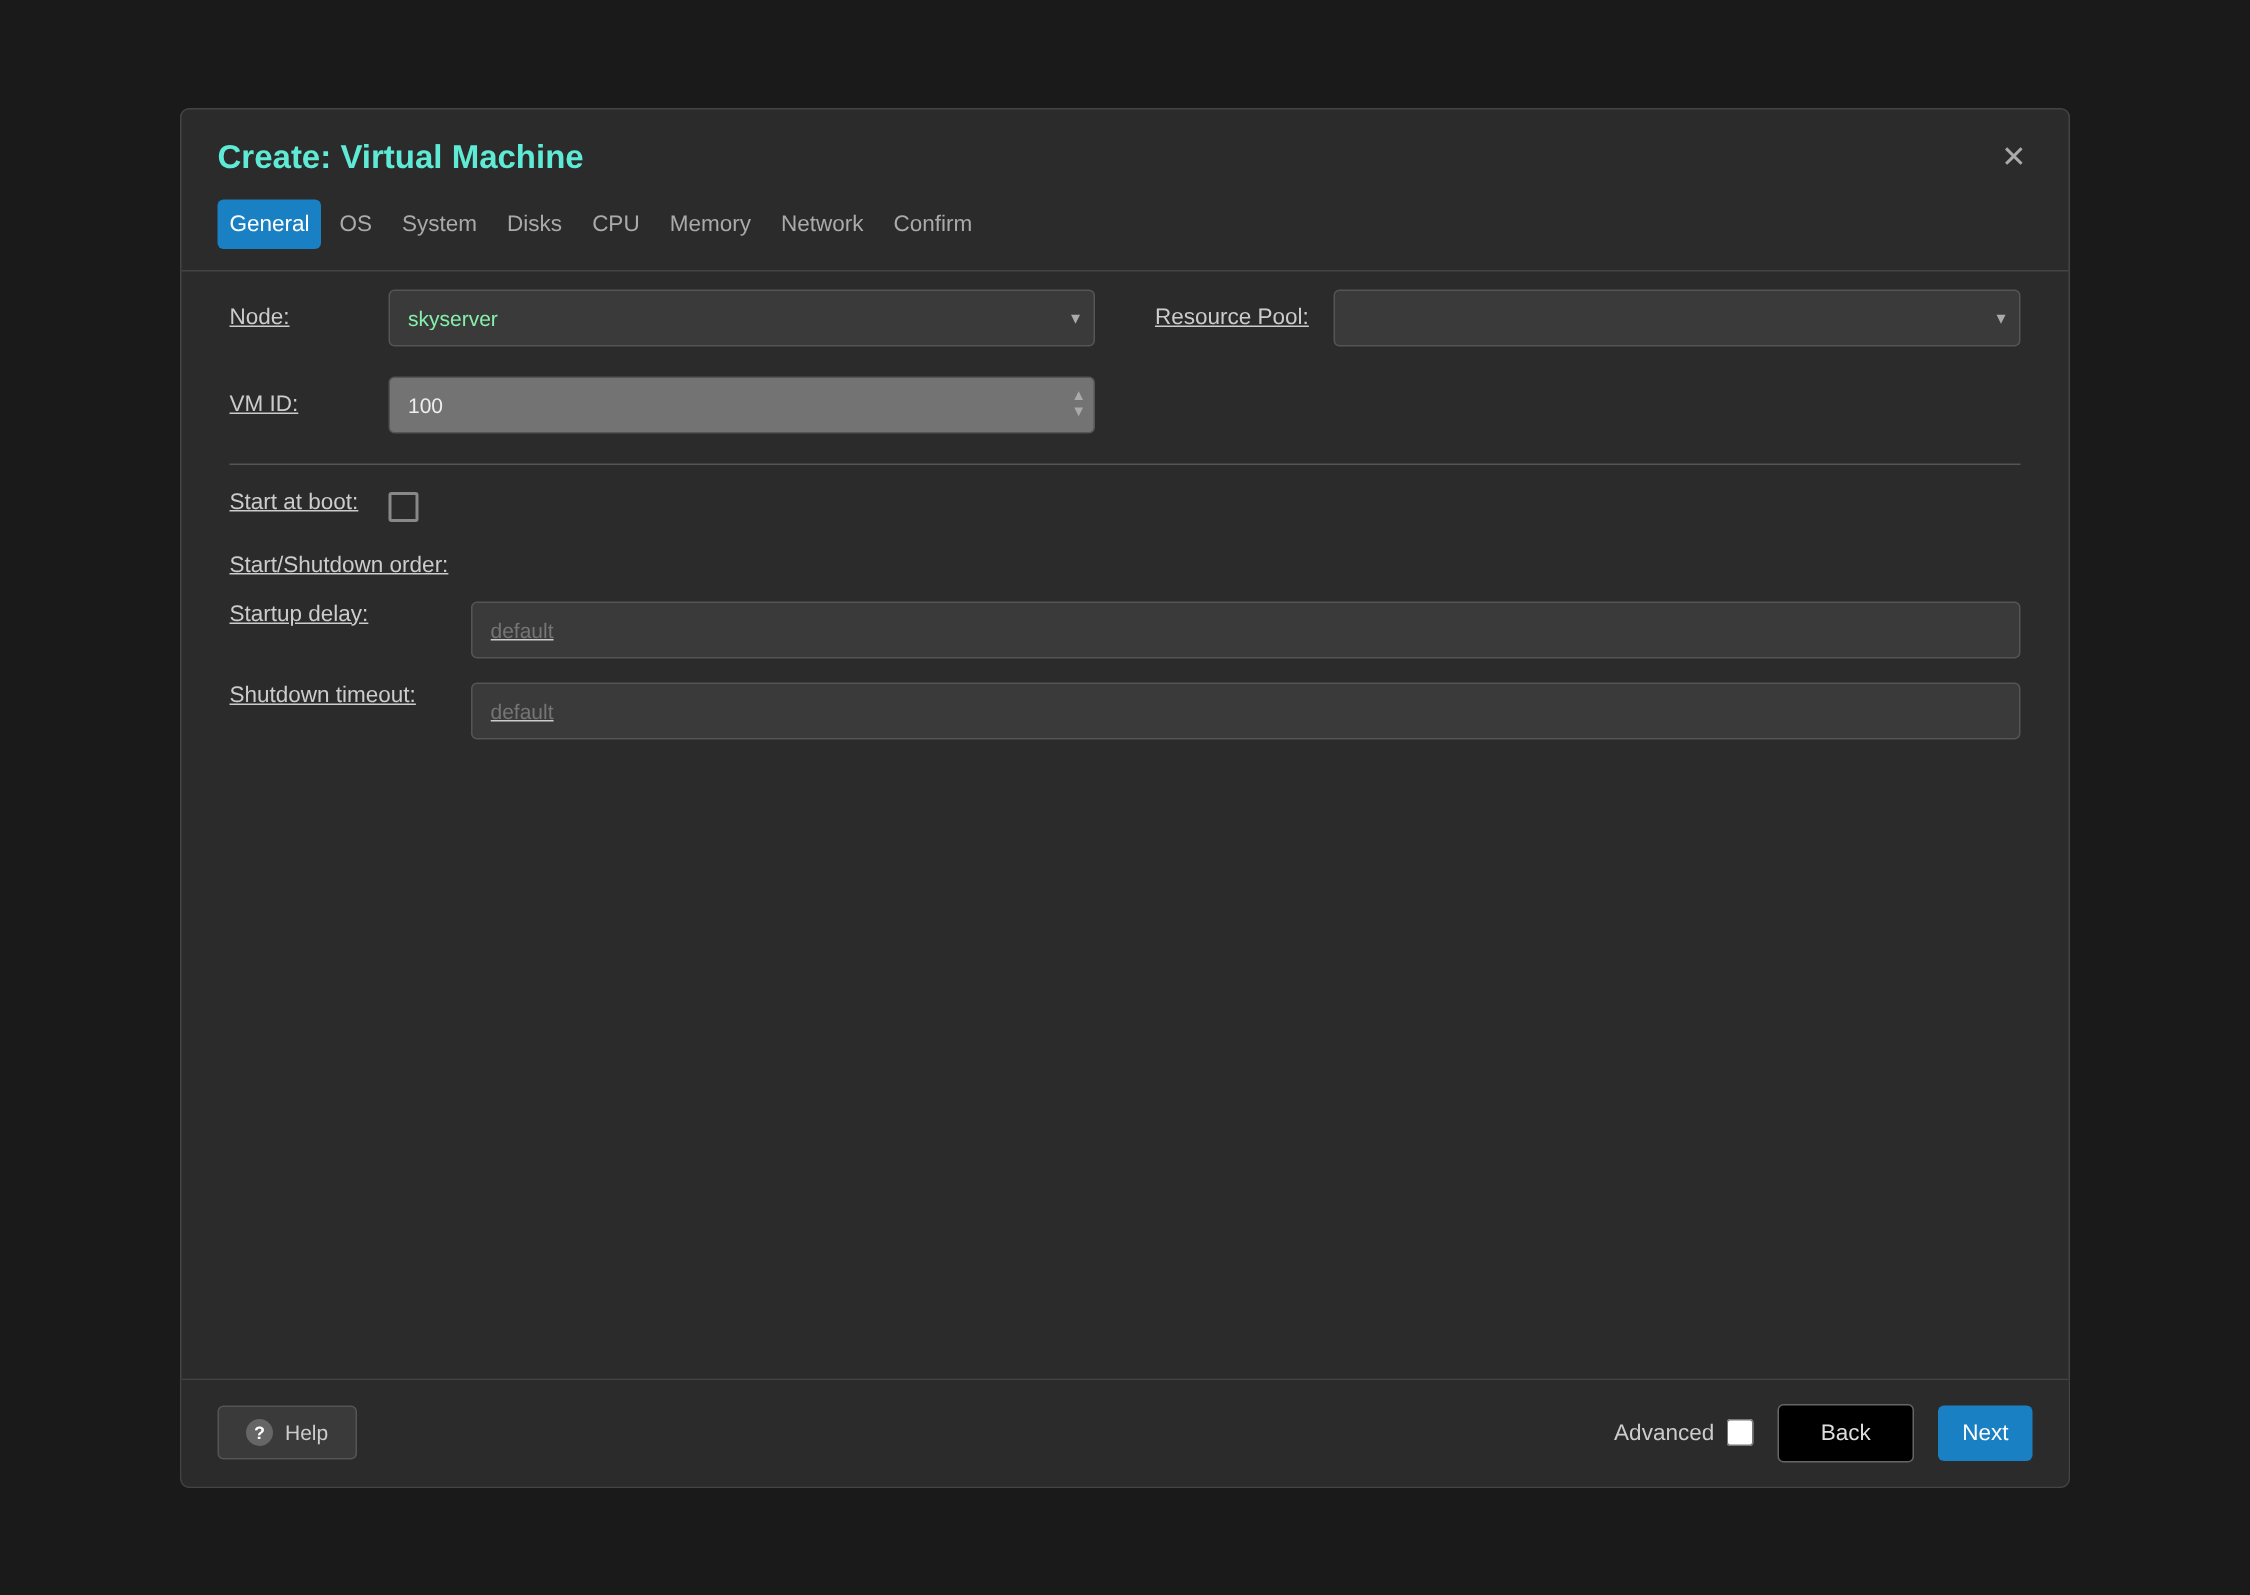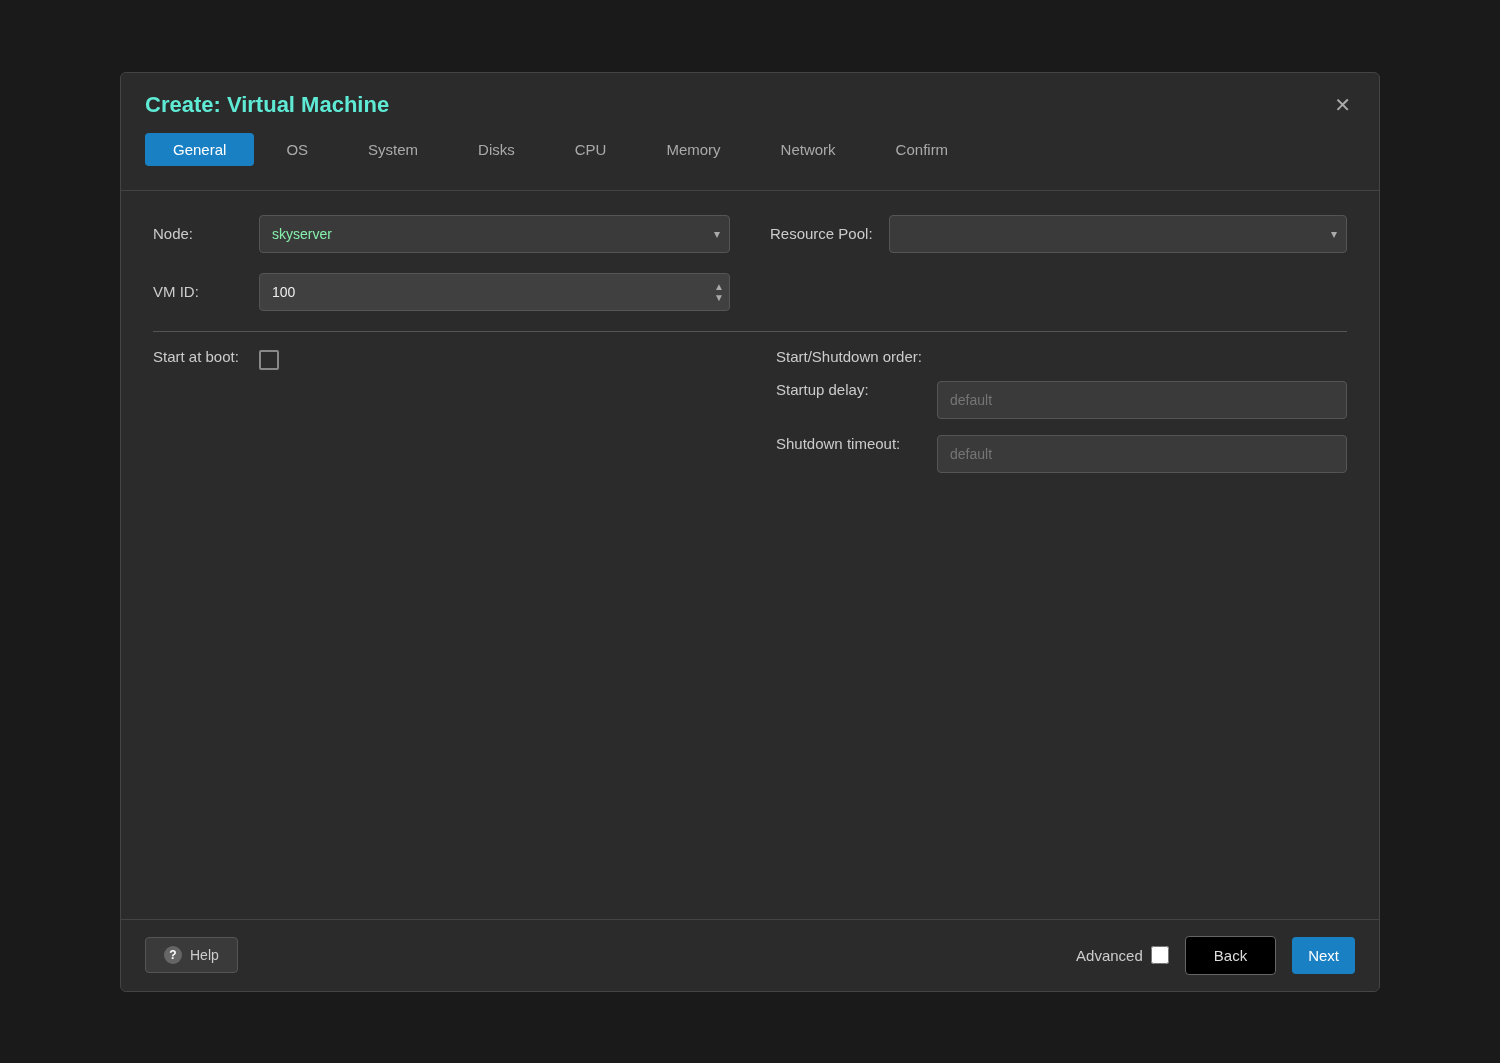--- a/index.html
+++ b/index.html
@@ -44,37 +44,38 @@
       padding: 4px;
       border-radius: 50%;
     }
     .tabs {
       display: flex;
       align-items: center;
       padding: 14px 24px 0 24px;
       gap: 4px;
     }
     .tab {
-      padding: 8px 28px;
+      padding: 8px 8px;
       border-radius: 4px;
       cursor: pointer;
       font-size: 15px;
       color: #aaa;
       background: none;
       border: none;
     }
     .tab.active {
       background: #1a80c4;
       color: #fff;
     }
     .content-area {
       flex: 1;
-      padding: 24px 32px;
+      padding: 12px 32px;
       border-top: 1px solid #444;
-      margin-top: 24px;
+      margin-top: 14px;
+      text-decoration: underline;
     }
     .form-section {
       display: grid;
       grid-template-columns: 1fr 1fr;
       gap: 20px 40px;
       margin-bottom: 20px;
     }
     .form-row {
       display: flex;
       align-items: center;
@@ -121,21 +122,21 @@
       pointer-events: none;
       color: #aaa;
       font-size: 12px;
     }
     .spinner-wrapper {
       flex: 1;
       position: relative;
     }
     .spinner-wrapper input {
       width: 100%;
-      background: #404040;
+      background: #737373;
       border: 1px solid #555;
       border-radius: 4px;
       color: #eee;
       padding: 8px 28px 8px 12px;
       font-size: 14px;
       height: 38px;
     }
     .spinner-wrapper .spinner-arrows {
       position: absolute;
       right: 6px;
@@ -150,21 +151,21 @@
       line-height: 1;
     }
     .divider {
       grid-column: 1 / -1;
       border: none;
       border-top: 1px solid #555;
       margin: 8px 0;
     }
     .boot-section {
       display: grid;
-      grid-template-columns: 1fr 1fr;
+      grid-template-columns: 1fr;
       gap: 20px 52px;
       margin-top: 16px;
     }
     .boot-left {
       display: flex;
       align-items: flex-start;
       gap: 16px;
     }
     .boot-right {
       display: flex;

